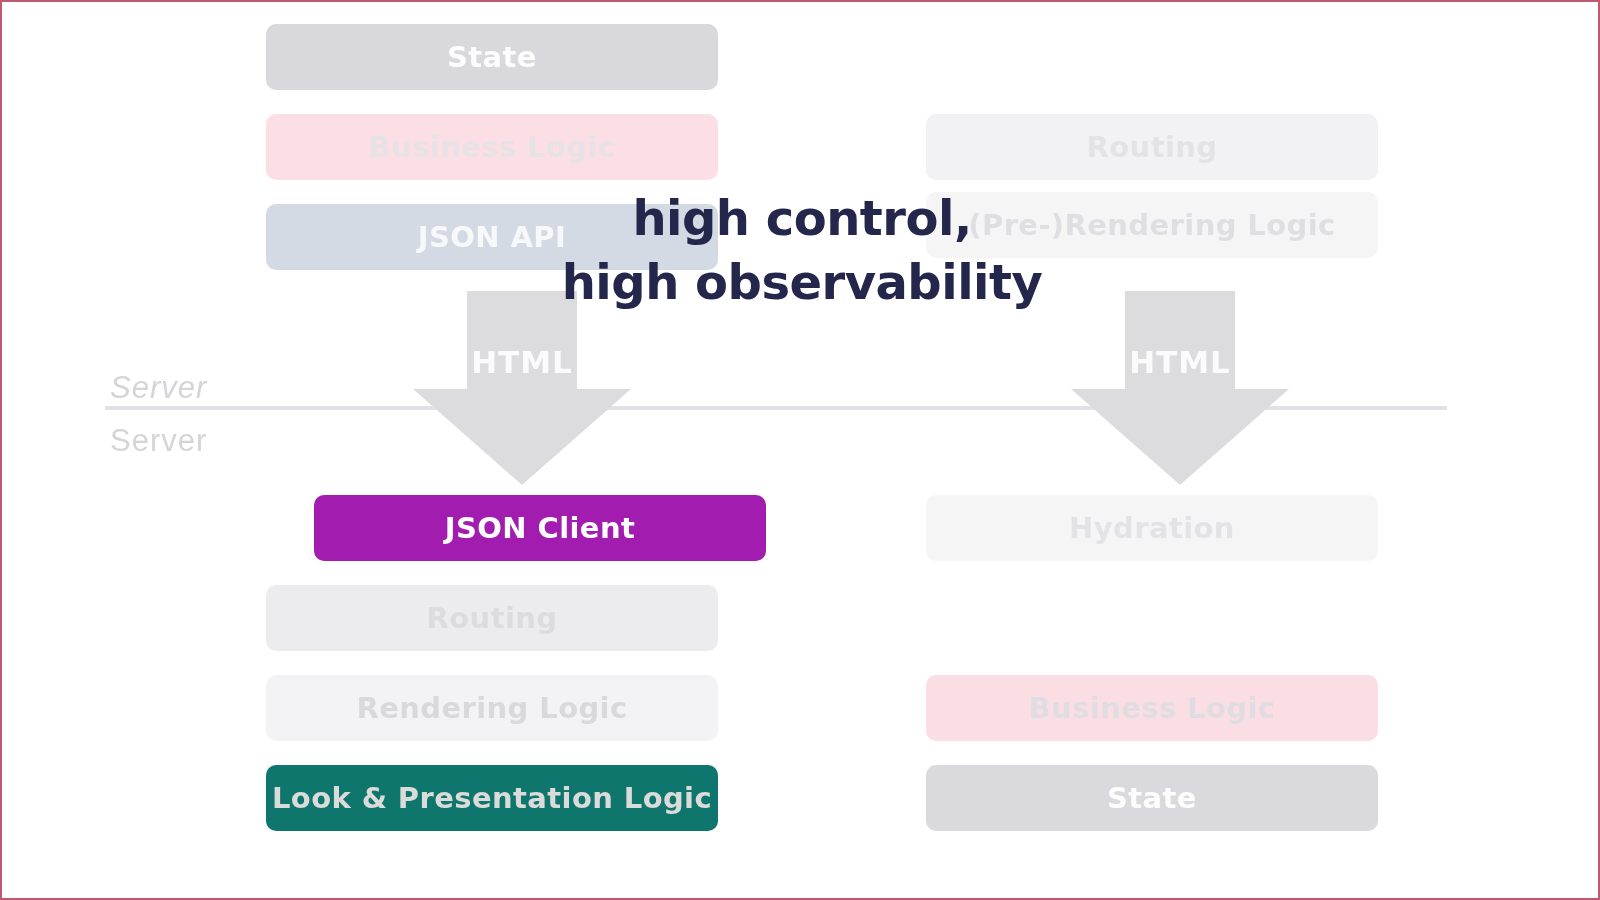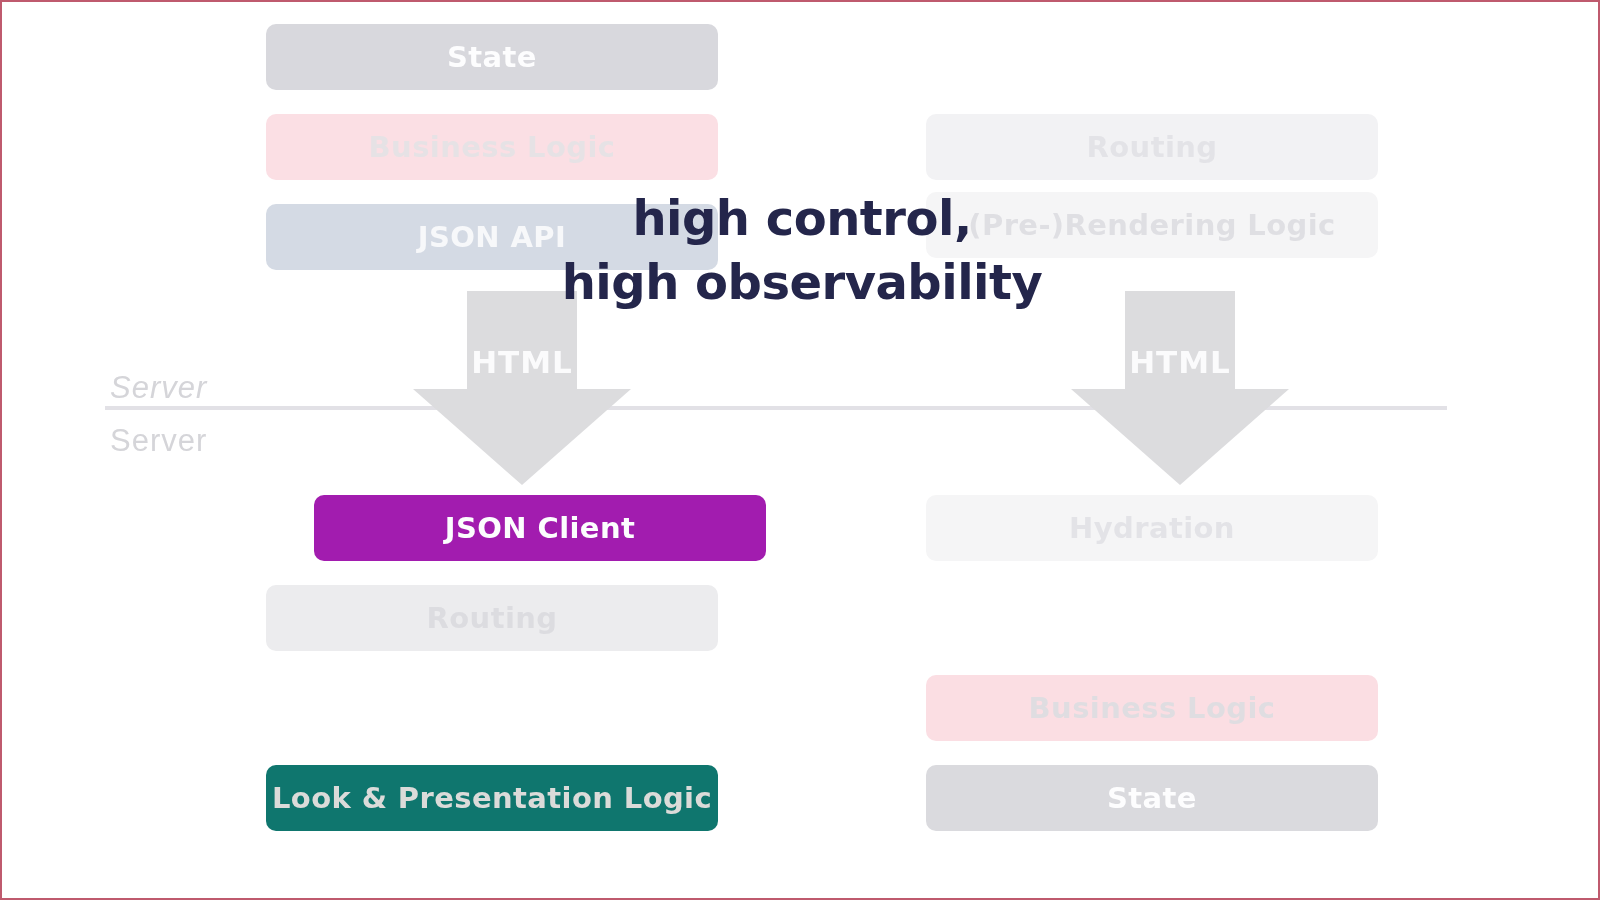--- a/index.html
+++ b/index.html
@@ -103,20 +103,21 @@
   <div class="arrow-shaft" style="left: 465px; background-color: rgb(220, 220, 222);"></div>
   <div class="arrow-head" style="left: 411px; border-top-color: rgb(220, 220, 222);"></div>
   <div class="arrow-label" style="left: 411px; color: rgb(251, 251, 252);">HTML</div>
 
   <div class="arrow-shaft" style="left: 1123px; background-color: rgb(220, 220, 222);"></div>
   <div class="arrow-head" style="left: 1069px; border-top-color: rgb(220, 220, 222);"></div>
   <div class="arrow-label" style="left: 1069px; color: rgb(251, 251, 252);">HTML</div>
 
   <div class="box" style="left: 264px; top: 493px; background-color: #a21caf; color: rgb(252, 253, 254); margin-left: 48px;">JSON Client</div>
   <div class="box" style="left: 264px; top: 583px; background-color: rgb(236, 236, 238); color: rgb(220, 220, 224);">Routing</div>
+  <div class="box" style="left: 264px; top: 673px; background-color: rgb(243, 243, 245); color: rgb(217, 217, 221);">Rendering Logic</div>
   <div class="box" style="left: 264px; top: 763px; background-color: #0f766e; color: rgb(219, 219, 217);">Look &amp; Presentation Logic</div>
 
   <div class="box" style="left: 924px; top: 493px; background-color: rgb(245, 245, 246); color: rgb(227, 227, 231);">Hydration</div>
   <div class="box" style="left: 924px; top: 673px; background-color: rgb(251, 222, 227); color: rgb(223, 221, 225);">Business Logic</div>
   <div class="box" style="left: 924px; top: 763px; background-color: rgb(218, 218, 222); color: rgb(253, 253, 254);">State</div>
 
   <div class="overlay overlay-top" style="color: rgb(36, 38, 75);">
     <div>high control,</div>
     <div>high observability</div>
   </div>

